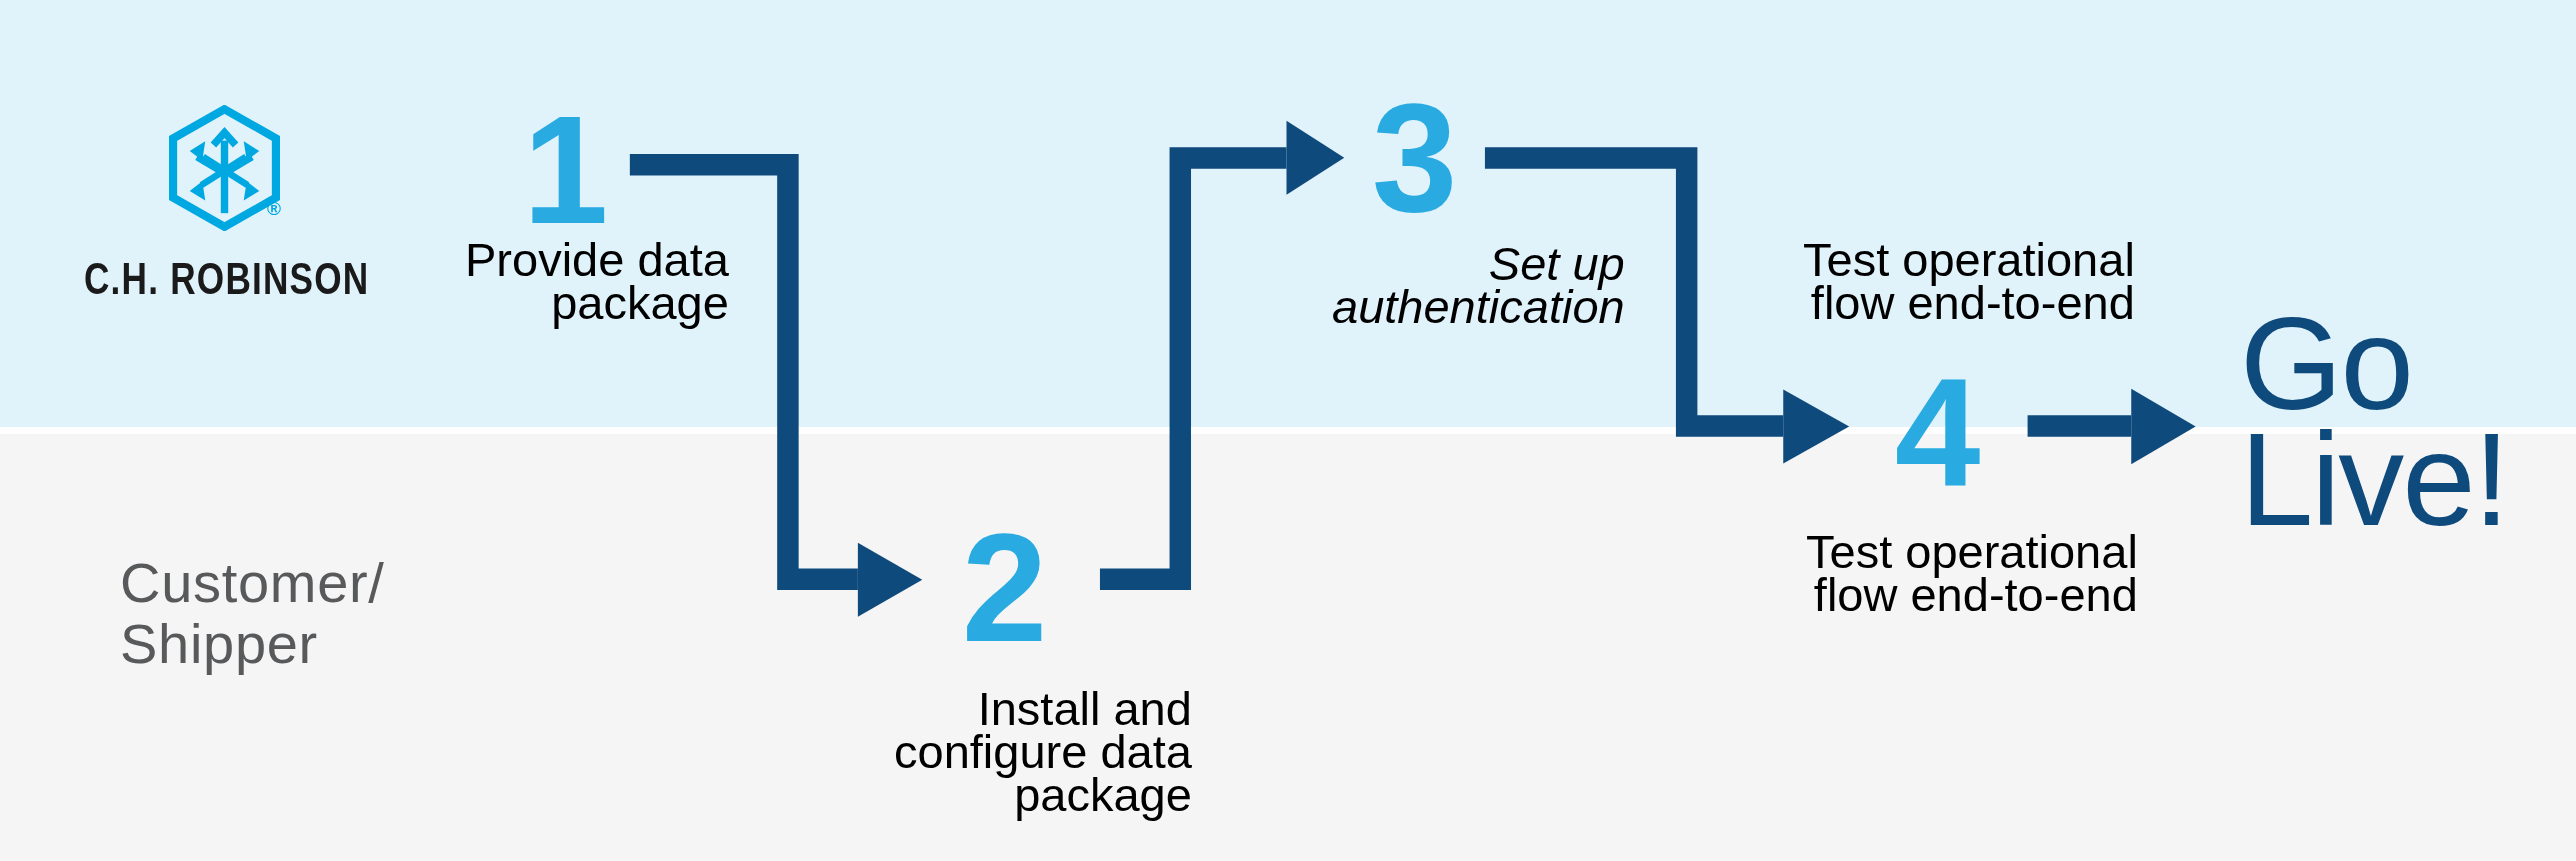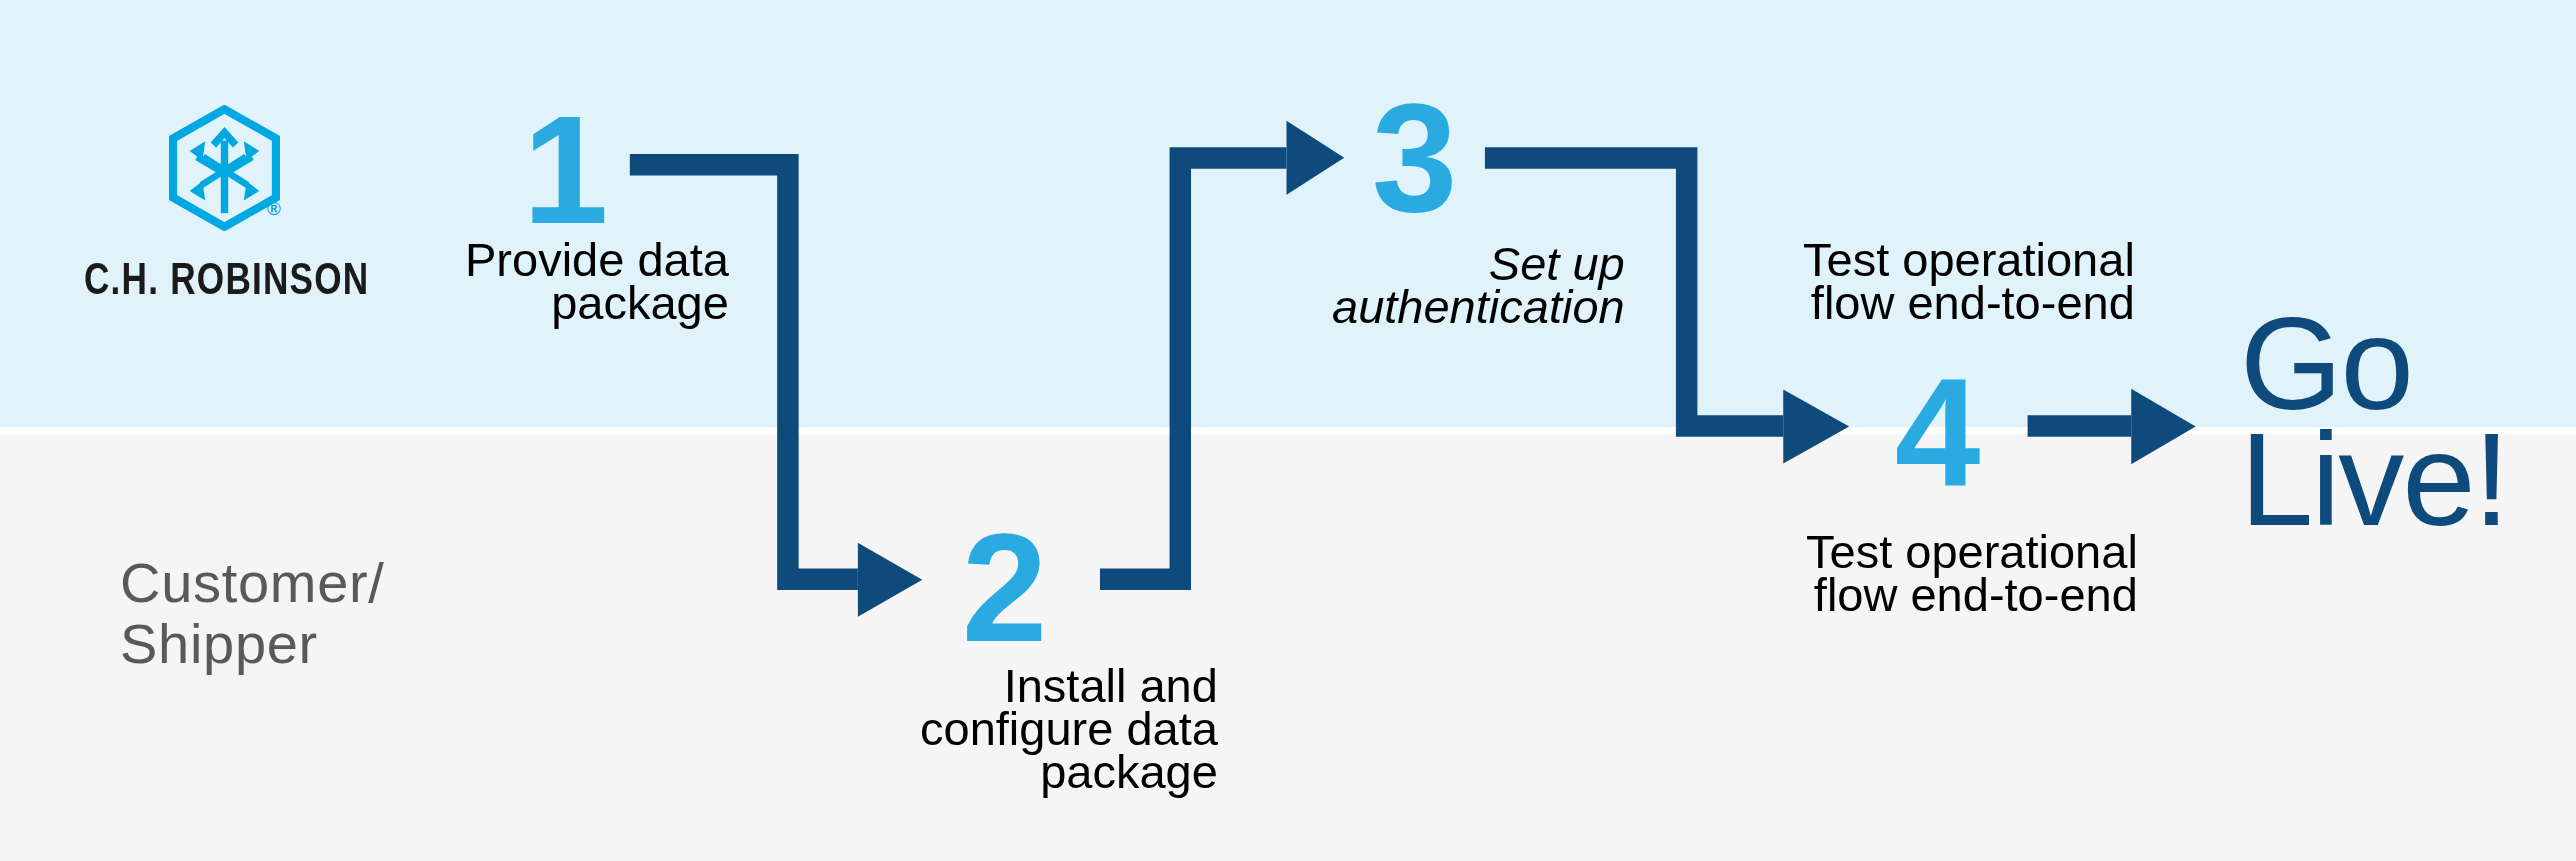--- a/index.html
+++ b/index.html
@@ -53,21 +53,21 @@
   .num-2{left:940px;top:511px;}
   .num-3{left:1350px;top:81px;}
   .num-4{left:1873px;top:356px;}
   .lbl{
     position:absolute;
     font-size:47px;line-height:43px;color:var(--text-black);
     white-space:pre-line;
     text-align:right;
   }
   .lbl-1{left:465px;top:238px;}
-  .lbl-2{left:894px;top:664px;margin-left:26px;}
+  .lbl-2{left:894px;top:687px;}
   .lbl-3{left:1332px;top:242px;font-style:italic;}
   .lbl-4a{left:1803px;top:238px;}
   .lbl-4b{left:1806px;top:530px;}
   .go-live{
     position:absolute;left:2240px;top:306px;
     font-size:132px;line-height:116px;font-weight:normal;
     color:var(--navy);white-space:pre-line;letter-spacing:-2.2px;
   }
 </style>
 </head>

